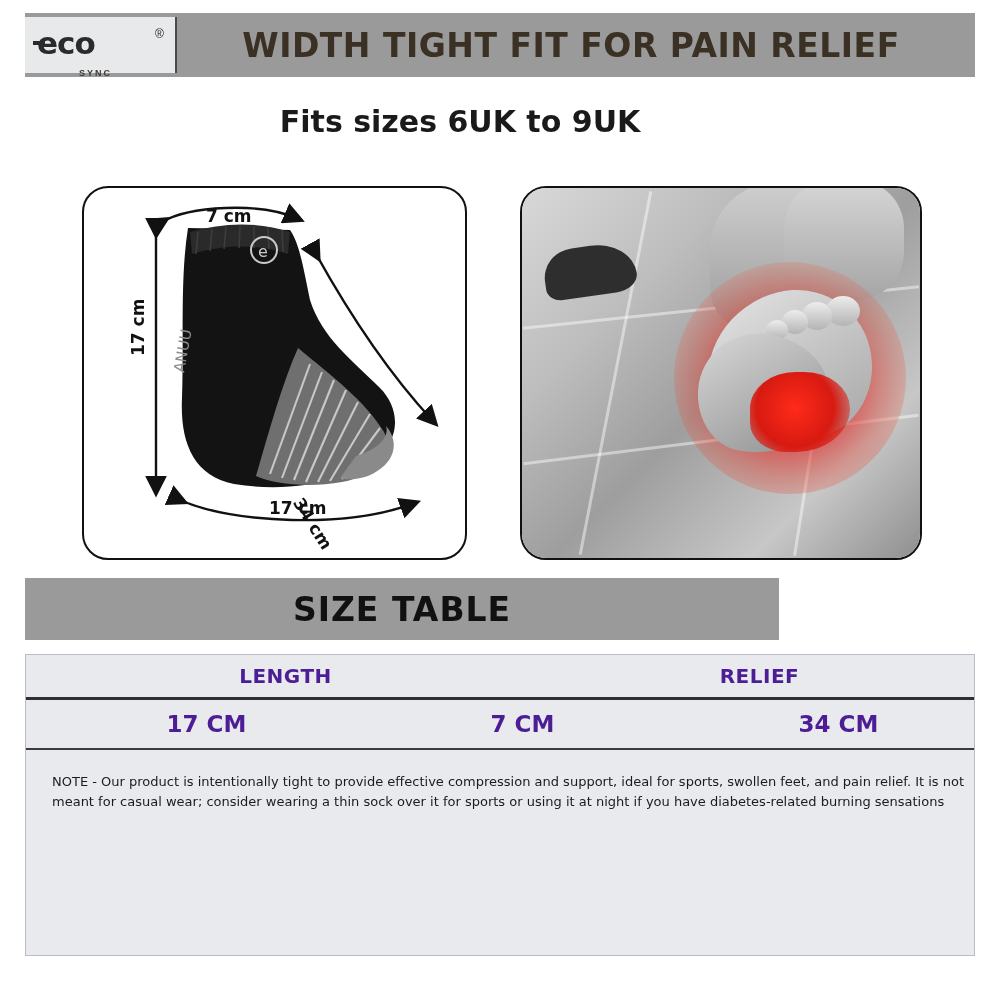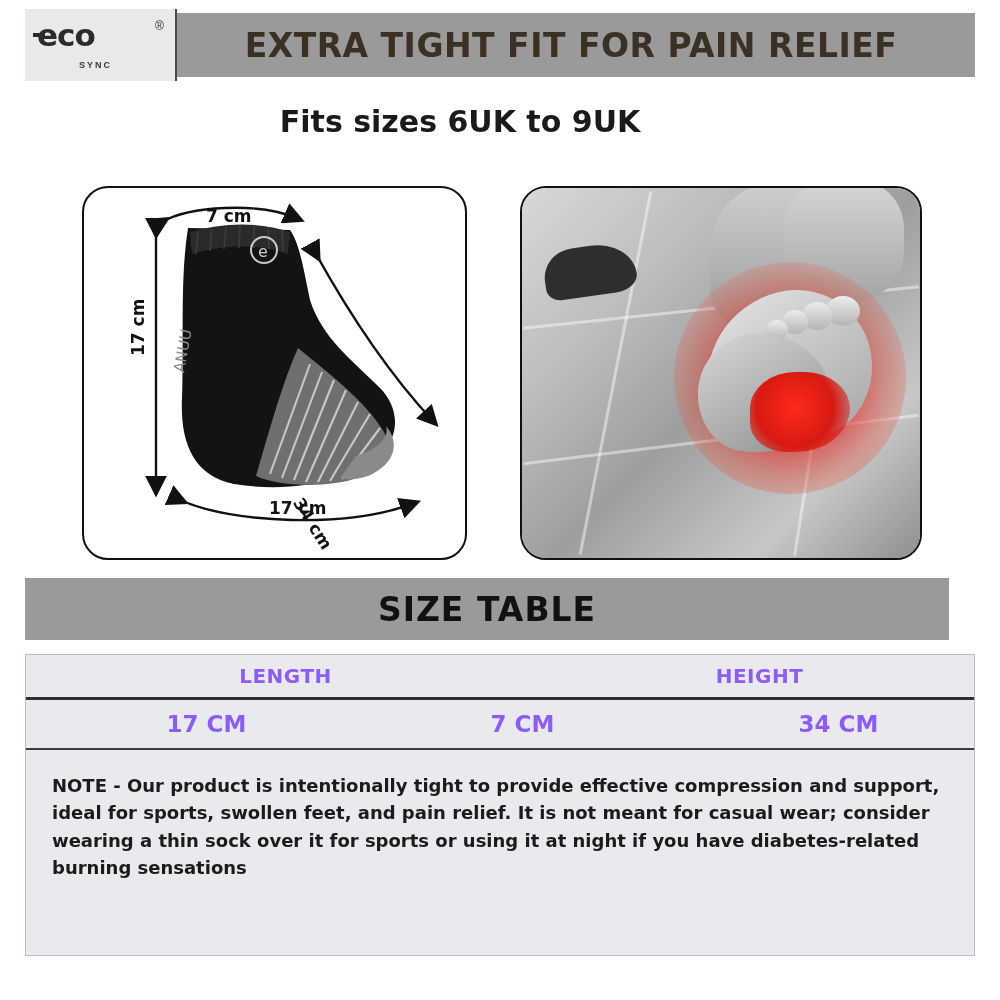--- a/index.html
+++ b/index.html
@@ -28,21 +28,21 @@
     left: 25px;
     top: 13px;
     width: 950px;
     height: 64px;
     background: #9a9a9a;
     display: flex;
     align-items: center;
   }
   .logo-box {
     width: 152px;
-    height: 72px;
+    height: 56px;
     background: #e8e9ea;
     border-right: 2px solid #4b4b4b;
     position: relative;
     flex: 0 0 auto;
     box-sizing: border-box;
   }
   .logo-inner {
     position: absolute;
     left: 8px;
     top: 8px;
@@ -228,21 +228,21 @@
     height: 80px;
     background: radial-gradient(circle at 45% 45%, #ff2a1a 0%, #d71a11 55%, rgba(200,20,10,0) 100%);
     border-radius: 50% 50% 60% 40%;
   }
 
   
   .size-table-header {
     position: absolute;
     left: 25px;
     top: 578px;
-    width: 924px;
+    width: 754px;
     height: 62px;
     background: #9a9a9a;
     display: flex;
     align-items: center;
     justify-content: center;
   }
   .size-table-header span {
     font-size: 33px;
     font-weight: bold;
     letter-spacing: 1px;
@@ -266,56 +266,55 @@
   }
   .t-row.header-row { height: 42px; }
   .t-row.value-row  { height: 48px; }
   .t-cell {
     flex: 1 1 0;
     display: flex;
     align-items: center;
     justify-content: center;
     font-family: "DejaVu Sans", sans-serif;
     font-weight: bold;
-    color: #8b5cf6;
+    color: #4c1d95;
     padding-left: 45px;
   }
   .header-row .t-cell { font-size: 20px; letter-spacing: 0.5px; }
   .value-row  .t-cell { font-size: 23px; }
   .t-divider {
     height: 3px;
     background: #2f2f33;
     margin: 0 0 0 0;
   }
   .t-divider.thin { height: 2px; background: #3a3a40; }
 
   .note {
     padding: 22px 9px 0 26px;
-    font-size: 18px;
+    font-size: 13px;
     line-height: 1.52;
     color: #1b1b1b;
     font-family: "DejaVu Sans", sans-serif;
-    font-weight: bold;
   }
 </style>
 </head>
 <body>
 
 <div class="page">
 
   <div class="header-bar">
     <div class="logo-box">
       <div class="logo-inner">
         <div class="logo-dash"></div>
         <div class="logo-eco">eco</div>
         <div class="logo-sync">SYNC</div>
         <div class="logo-reg">®</div>
       </div>
     </div>
-    <div class="header-title">EXTRA TIGHT FIT FOR PAIN RELIEF</div>
+    <div class="header-title">WIDTH TIGHT FIT FOR PAIN RELIEF</div>
   </div>
 
   <div class="subtitle">Fits sizes 6UK to 9UK</div>
 
   <div class="panel panel-left">
     <div class="sock-wrap">
       <svg width="381" height="370" viewBox="0 0 381 370">
 
         <defs>
           <marker id="ah" markerWidth="9" markerHeight="9" refX="5" refY="4.5" orient="auto">
@@ -399,21 +398,21 @@
     </div>
   </div>
 
   <div class="size-table-header">
     <span>SIZE TABLE</span>
   </div>
 
   <div class="table-box">
     <div class="t-row header-row">
       <div class="t-cell">LENGTH</div>
-      <div class="t-cell">HEIGHT</div>
+      <div class="t-cell">RELIEF</div>
     </div>
     <div class="t-divider"></div>
     <div class="t-row value-row">
       <div class="t-cell">17 CM</div>
       <div class="t-cell">7 CM</div>
       <div class="t-cell">34 CM</div>
     </div>
     <div class="t-divider thin"></div>
     <div class="note">NOTE - Our product is intentionally tight to provide effective compression and support, ideal for sports, swollen feet, and pain relief. It is not meant for casual wear; consider wearing a thin sock over it for sports or using it at night if you have diabetes-related burning sensations</div>
   </div>

